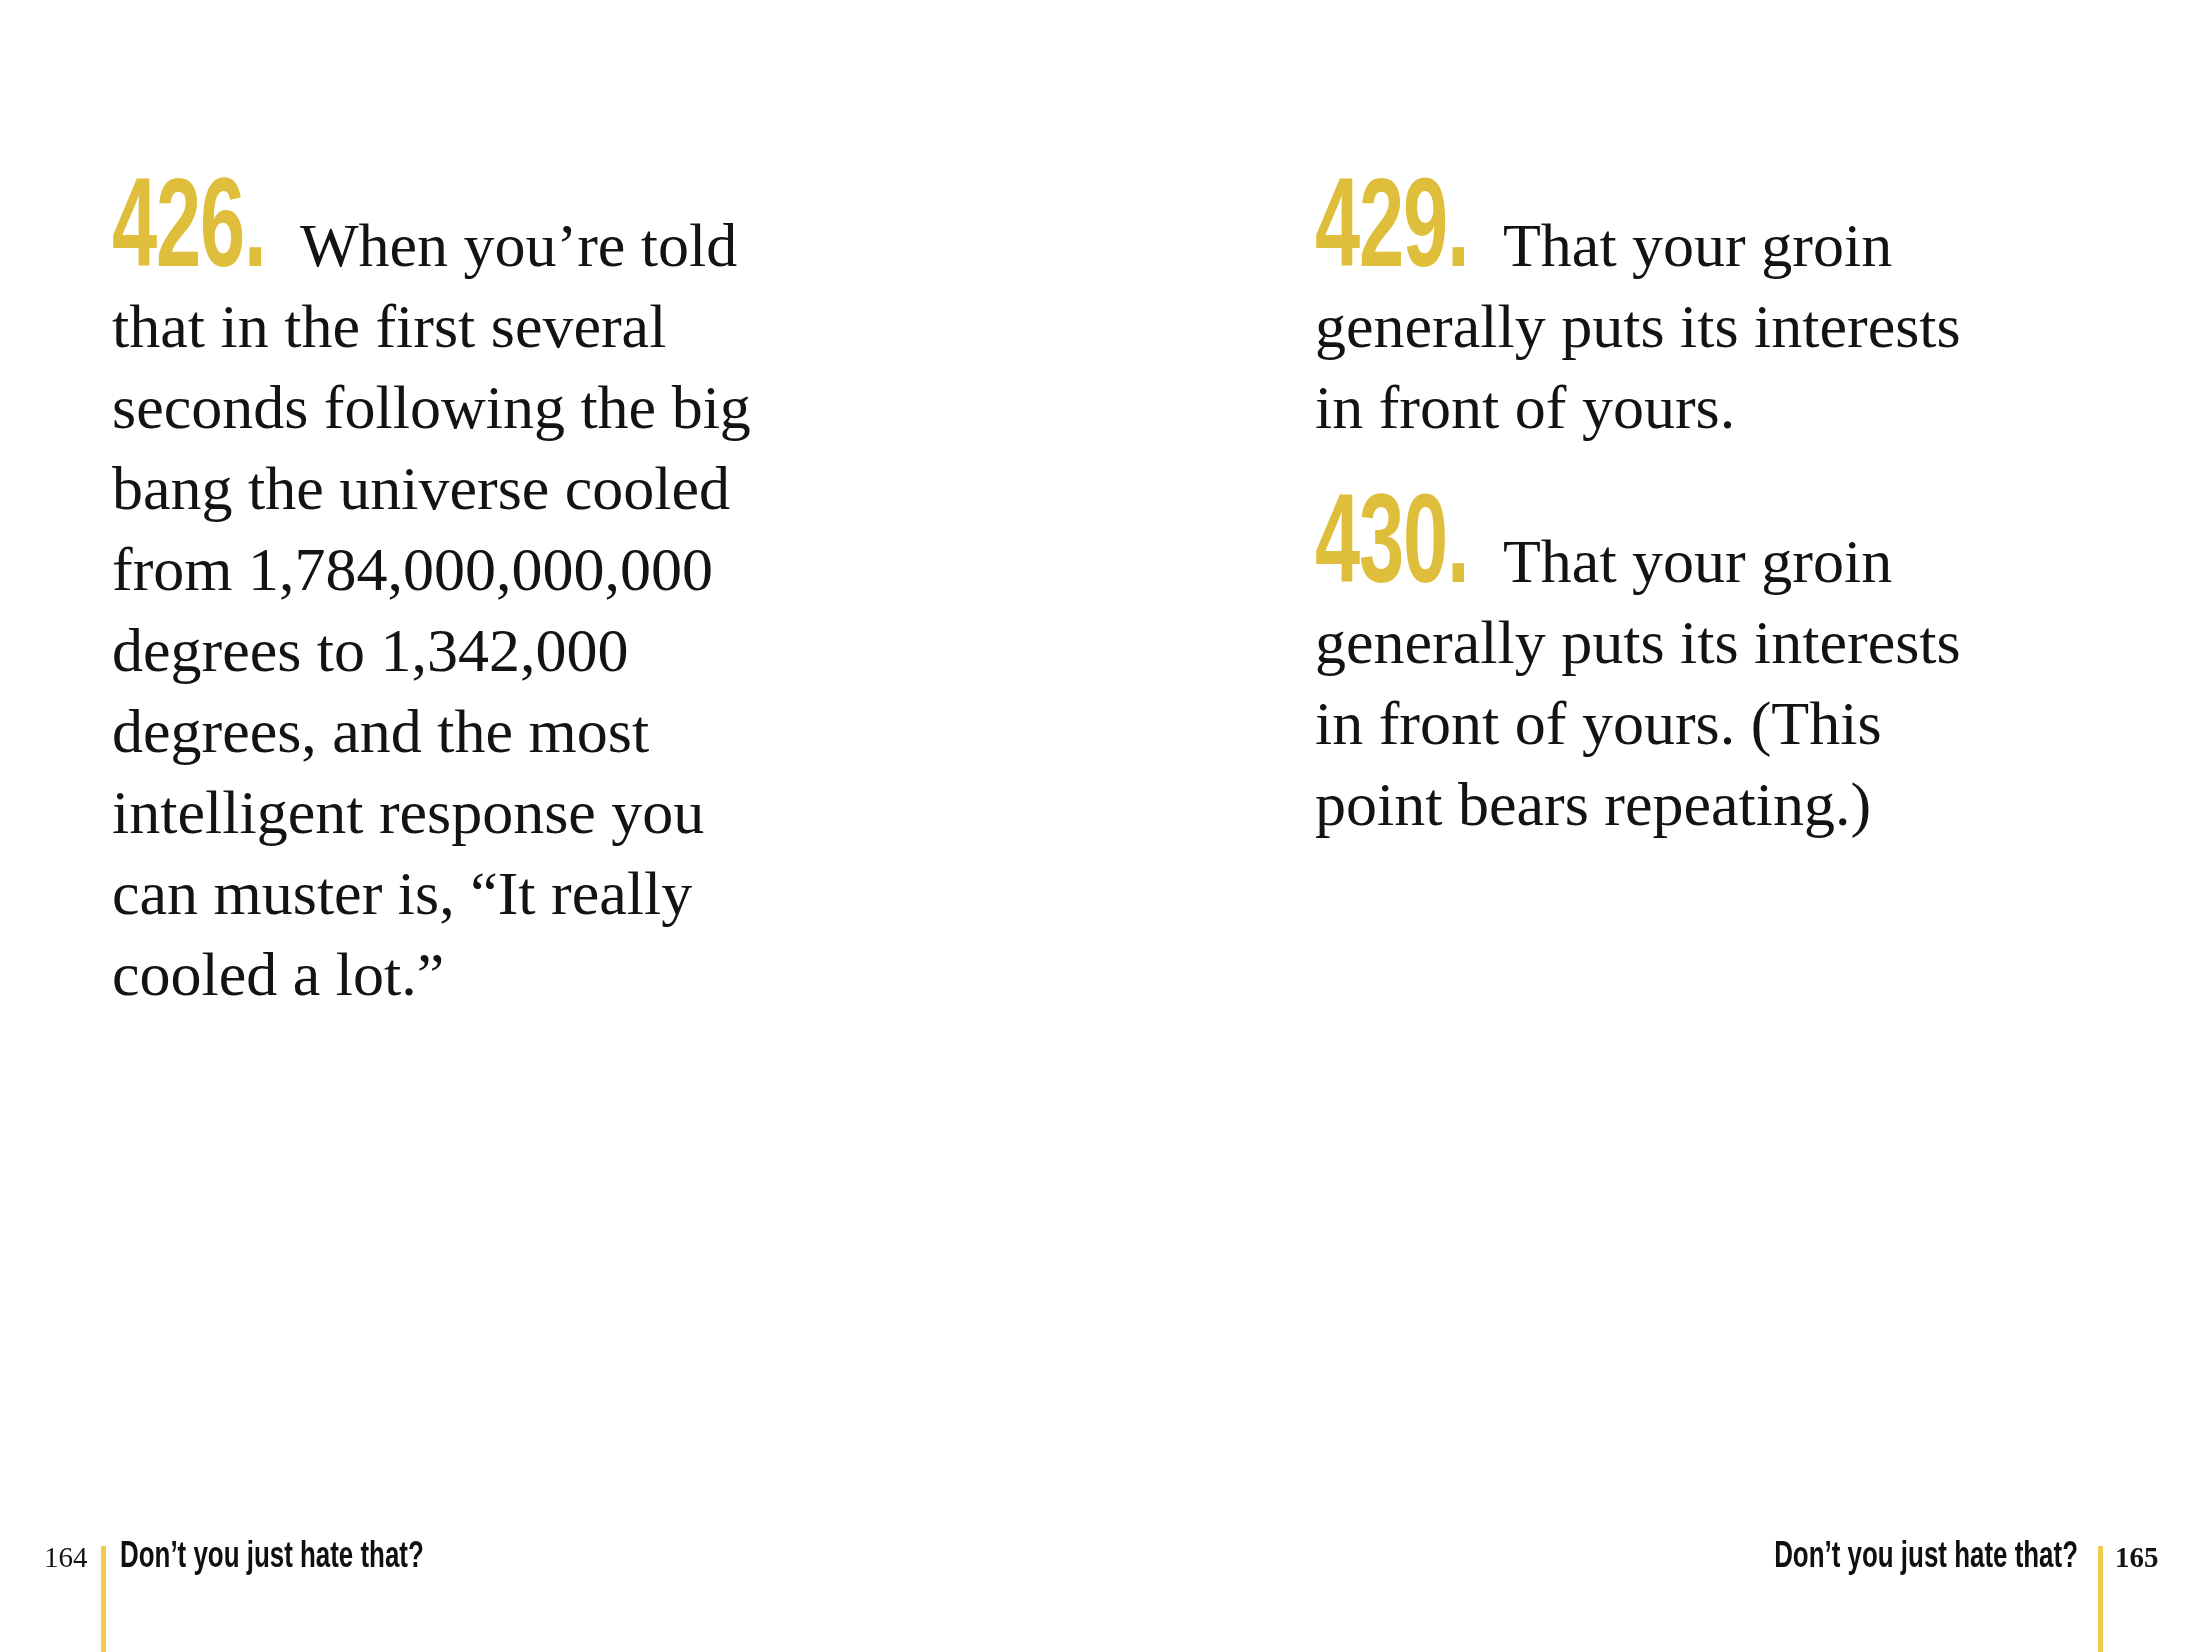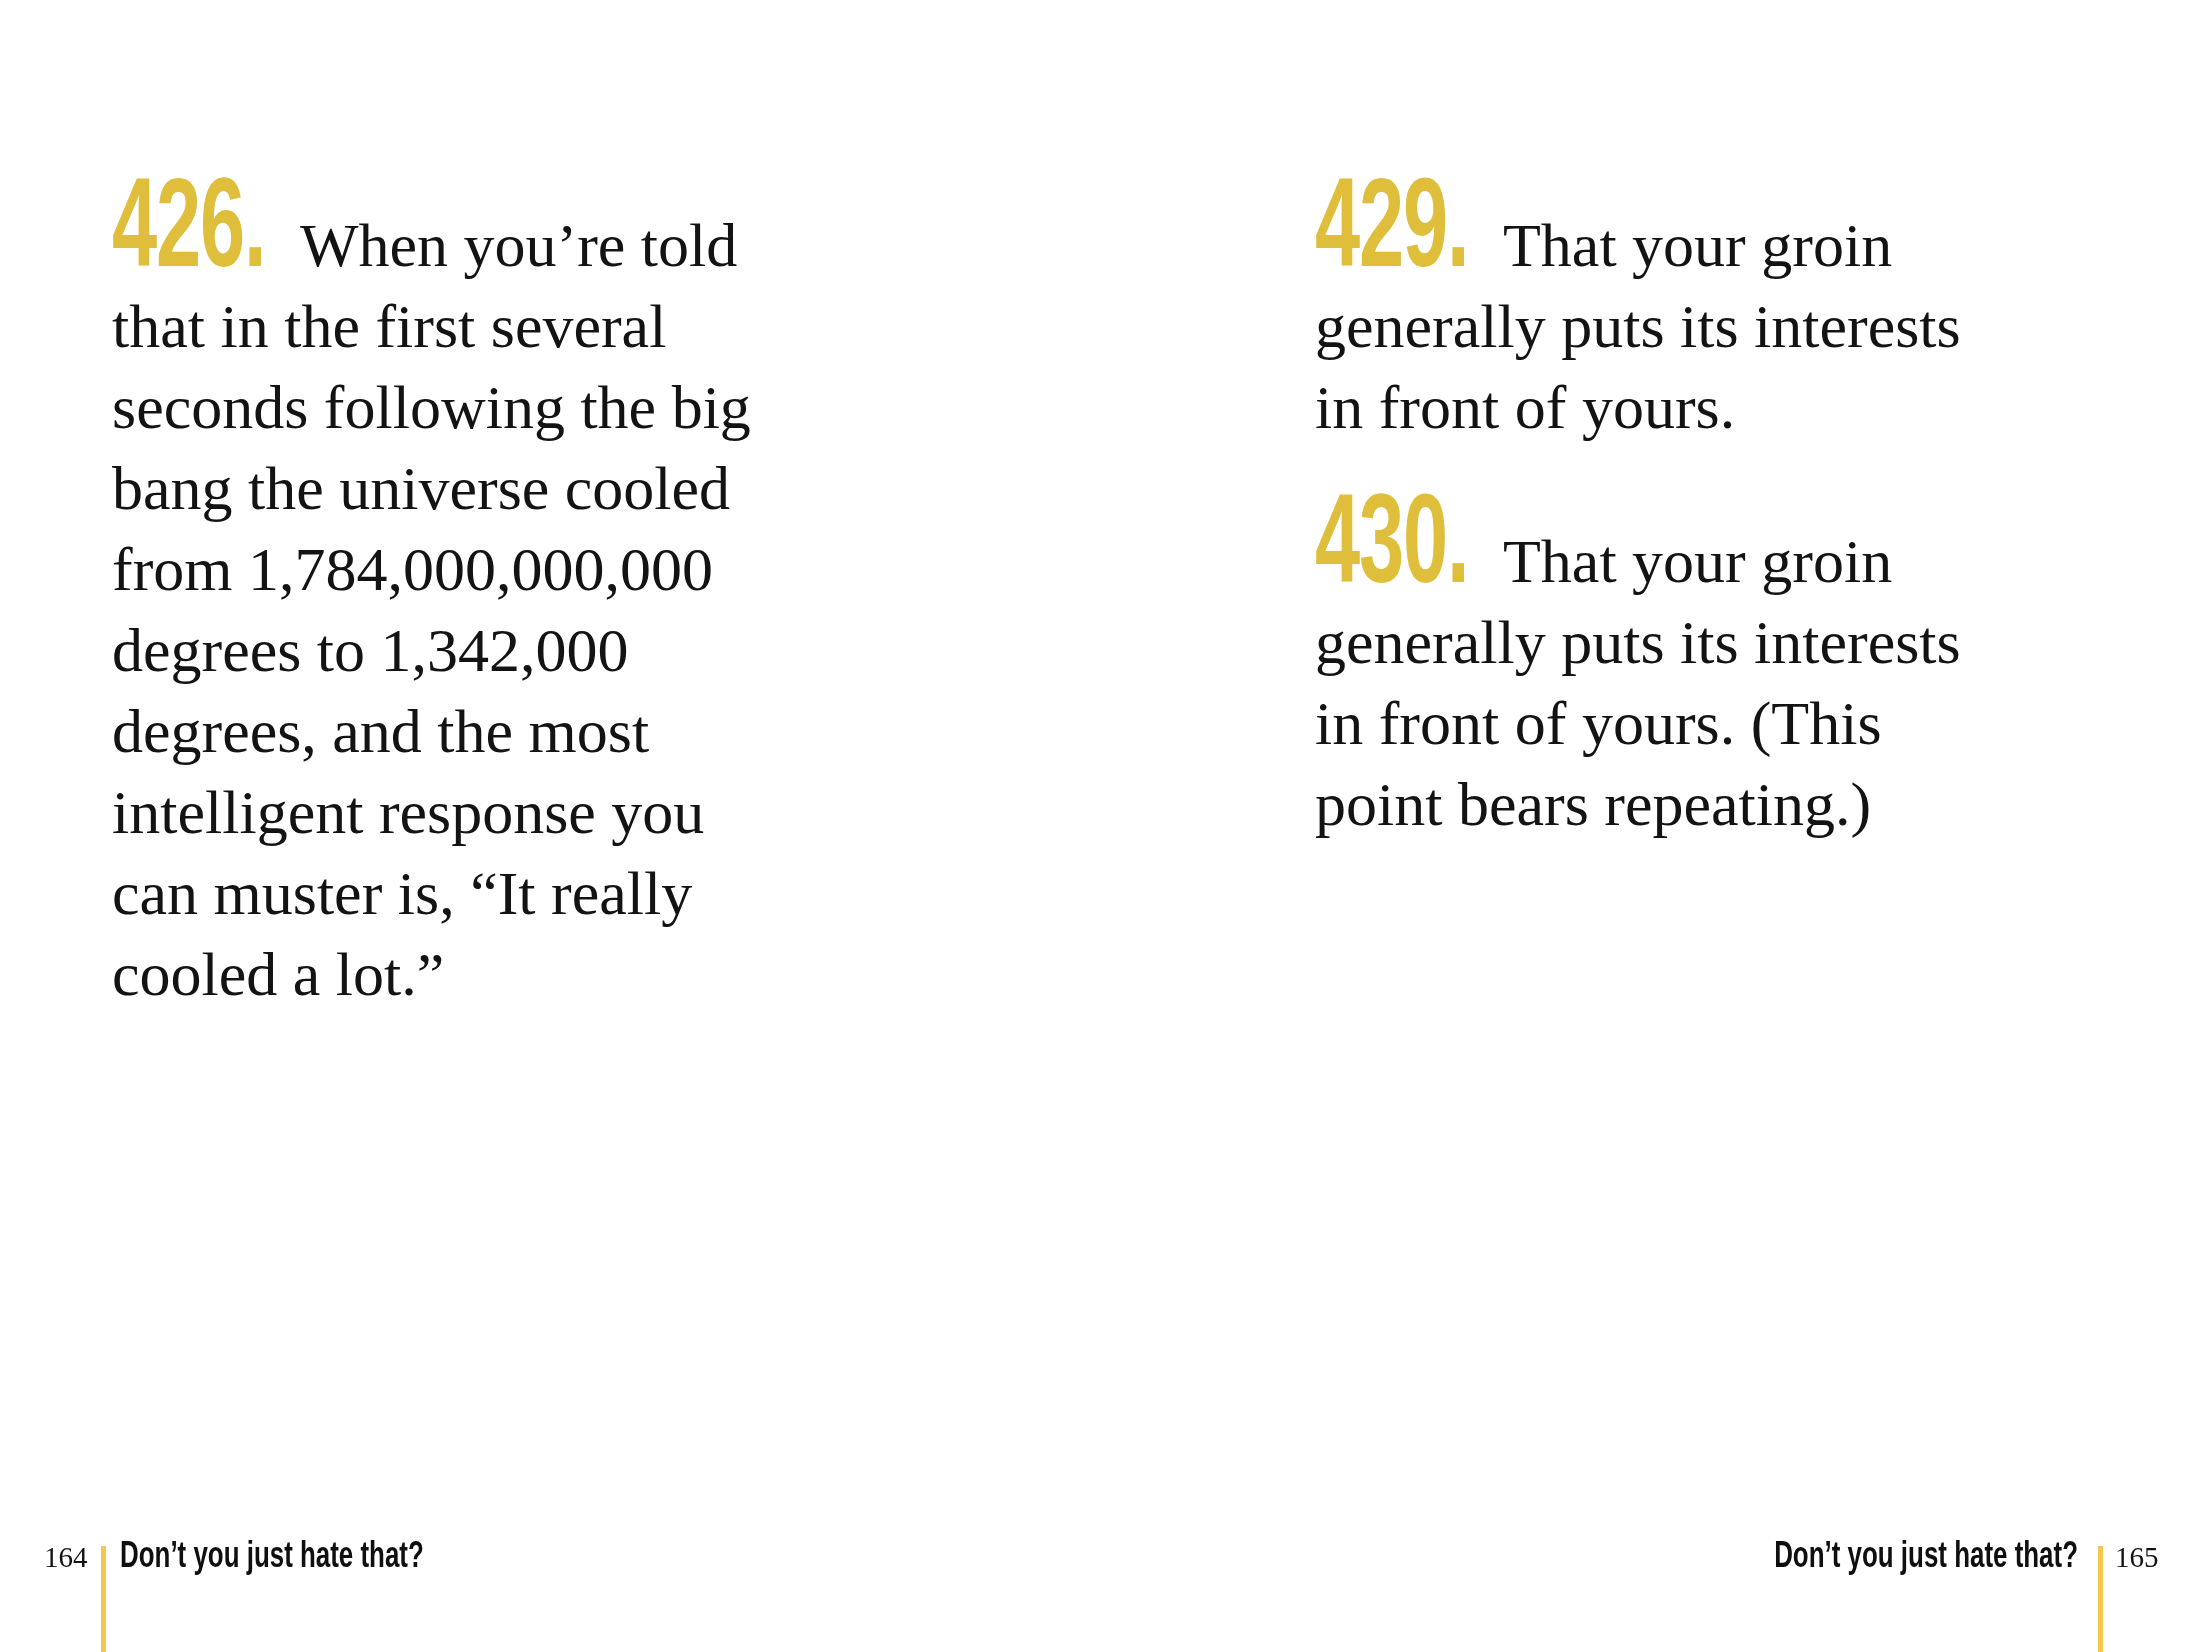--- a/index.html
+++ b/index.html
@@ -48,21 +48,21 @@
   .folio {
     position: absolute;
     top: 1543px;
     font-family: "Liberation Serif", serif;
     font-size: 29px;
     line-height: 1;
     color: var(--text_black, #131313);
     white-space: nowrap;
   }
   .folio-left  { left: 44px; }
-  .folio-right { left: 2115px; }
+  .folio-right { left: 2115px; font-weight: bold; }
 
   .footer-rule {
     position: absolute;
     top: 1546px;
     width: 4.6px;
     height: 107px;
     background: var(--gold_rule, #F2C94C);
   }
   .rule-left  { left: 101px; }
   .rule-right { left: 2098px; }

